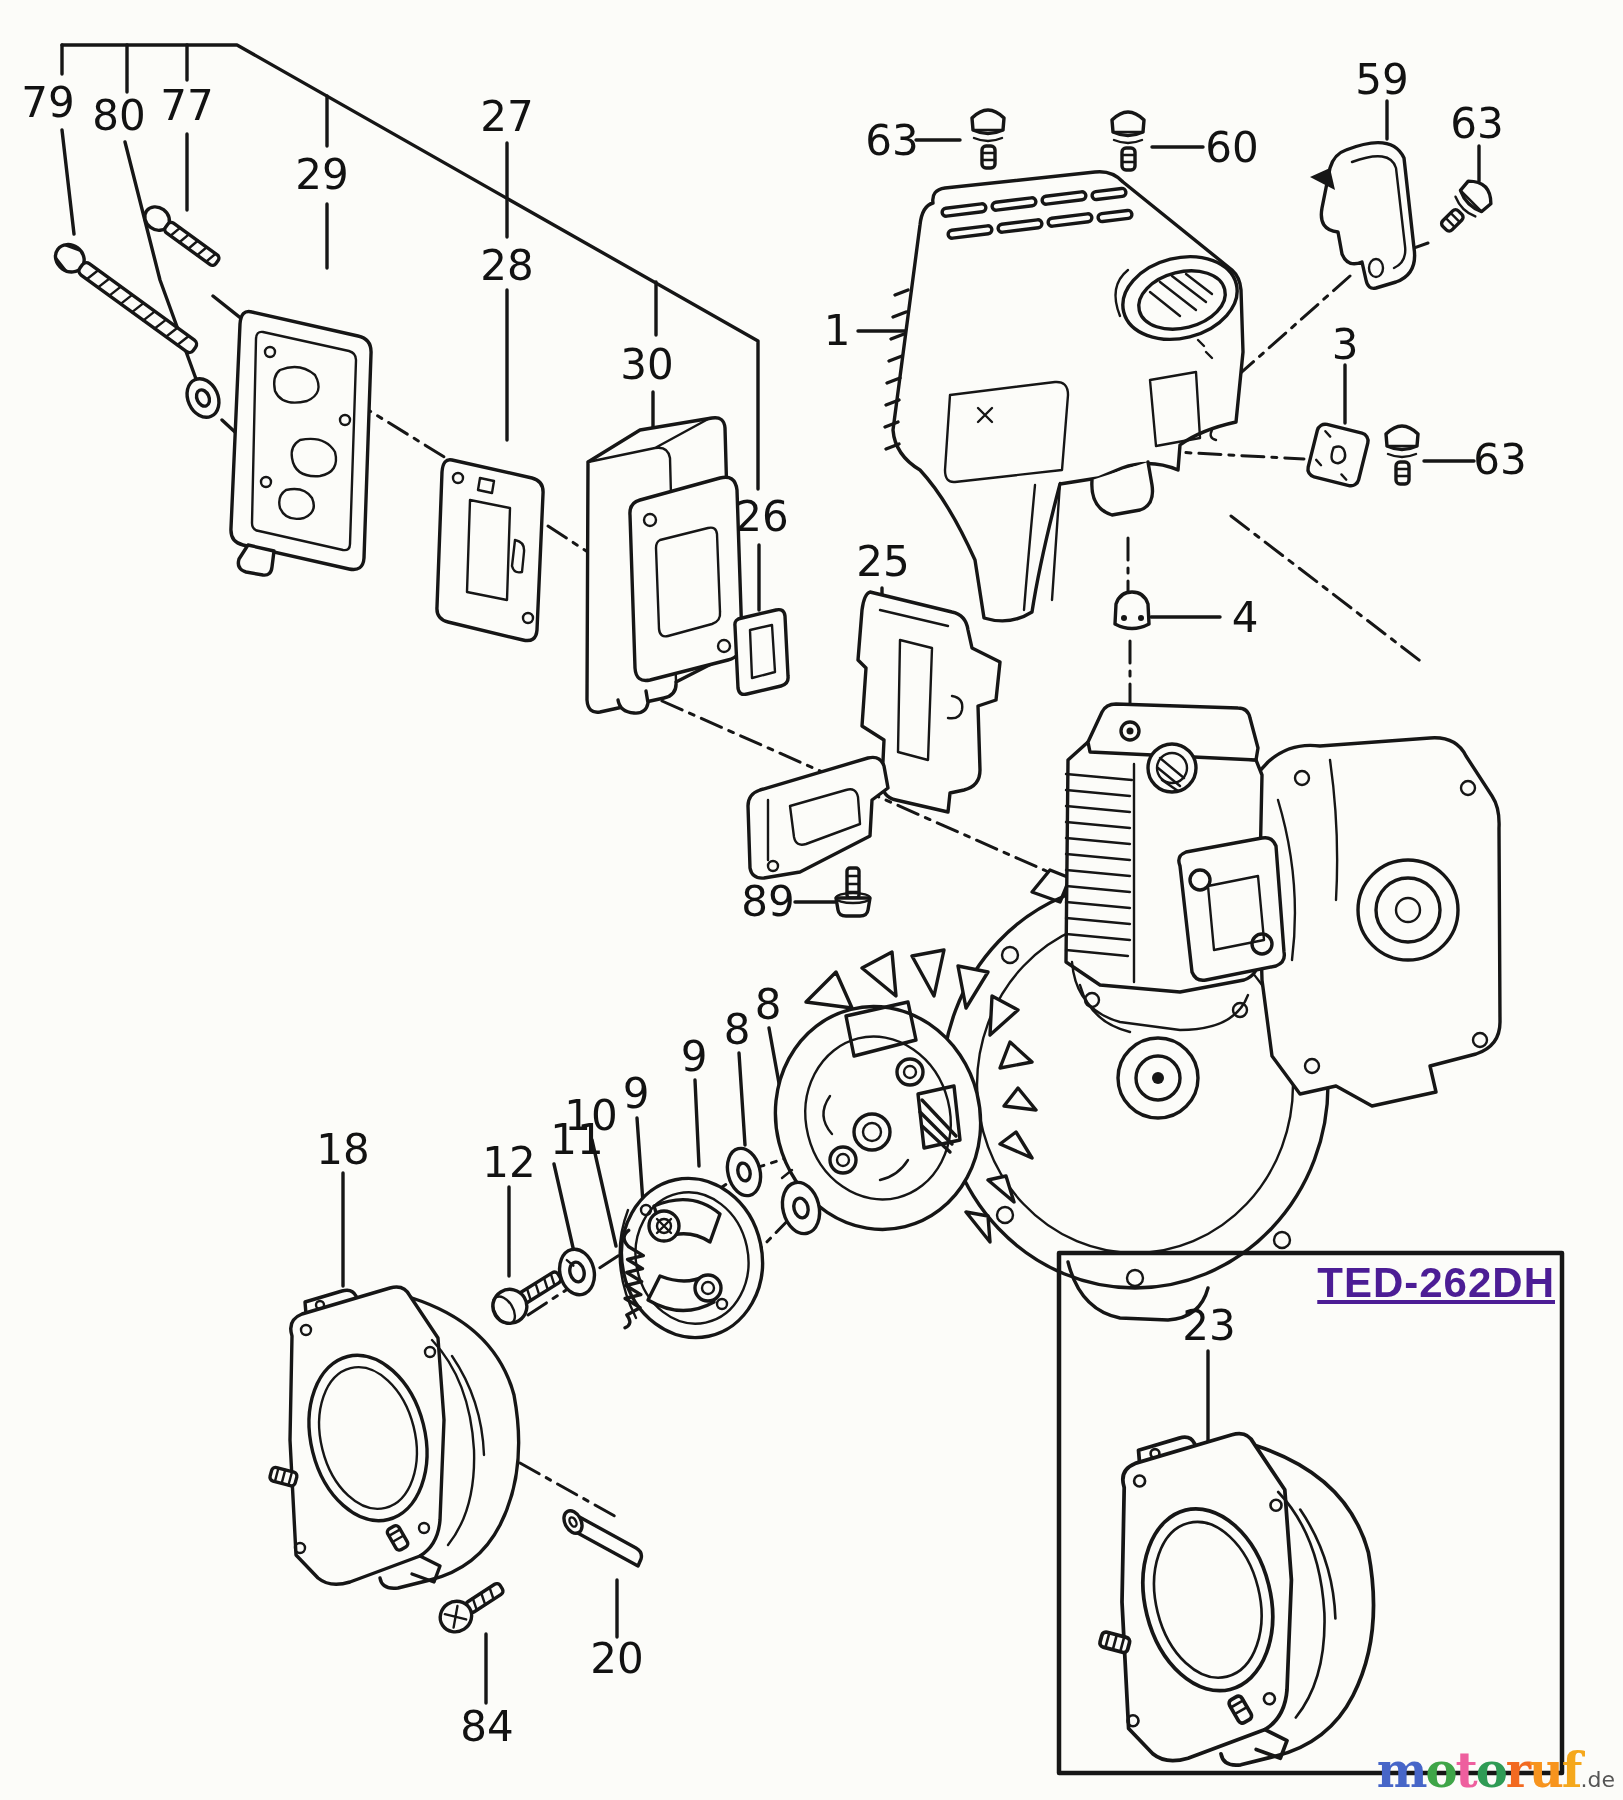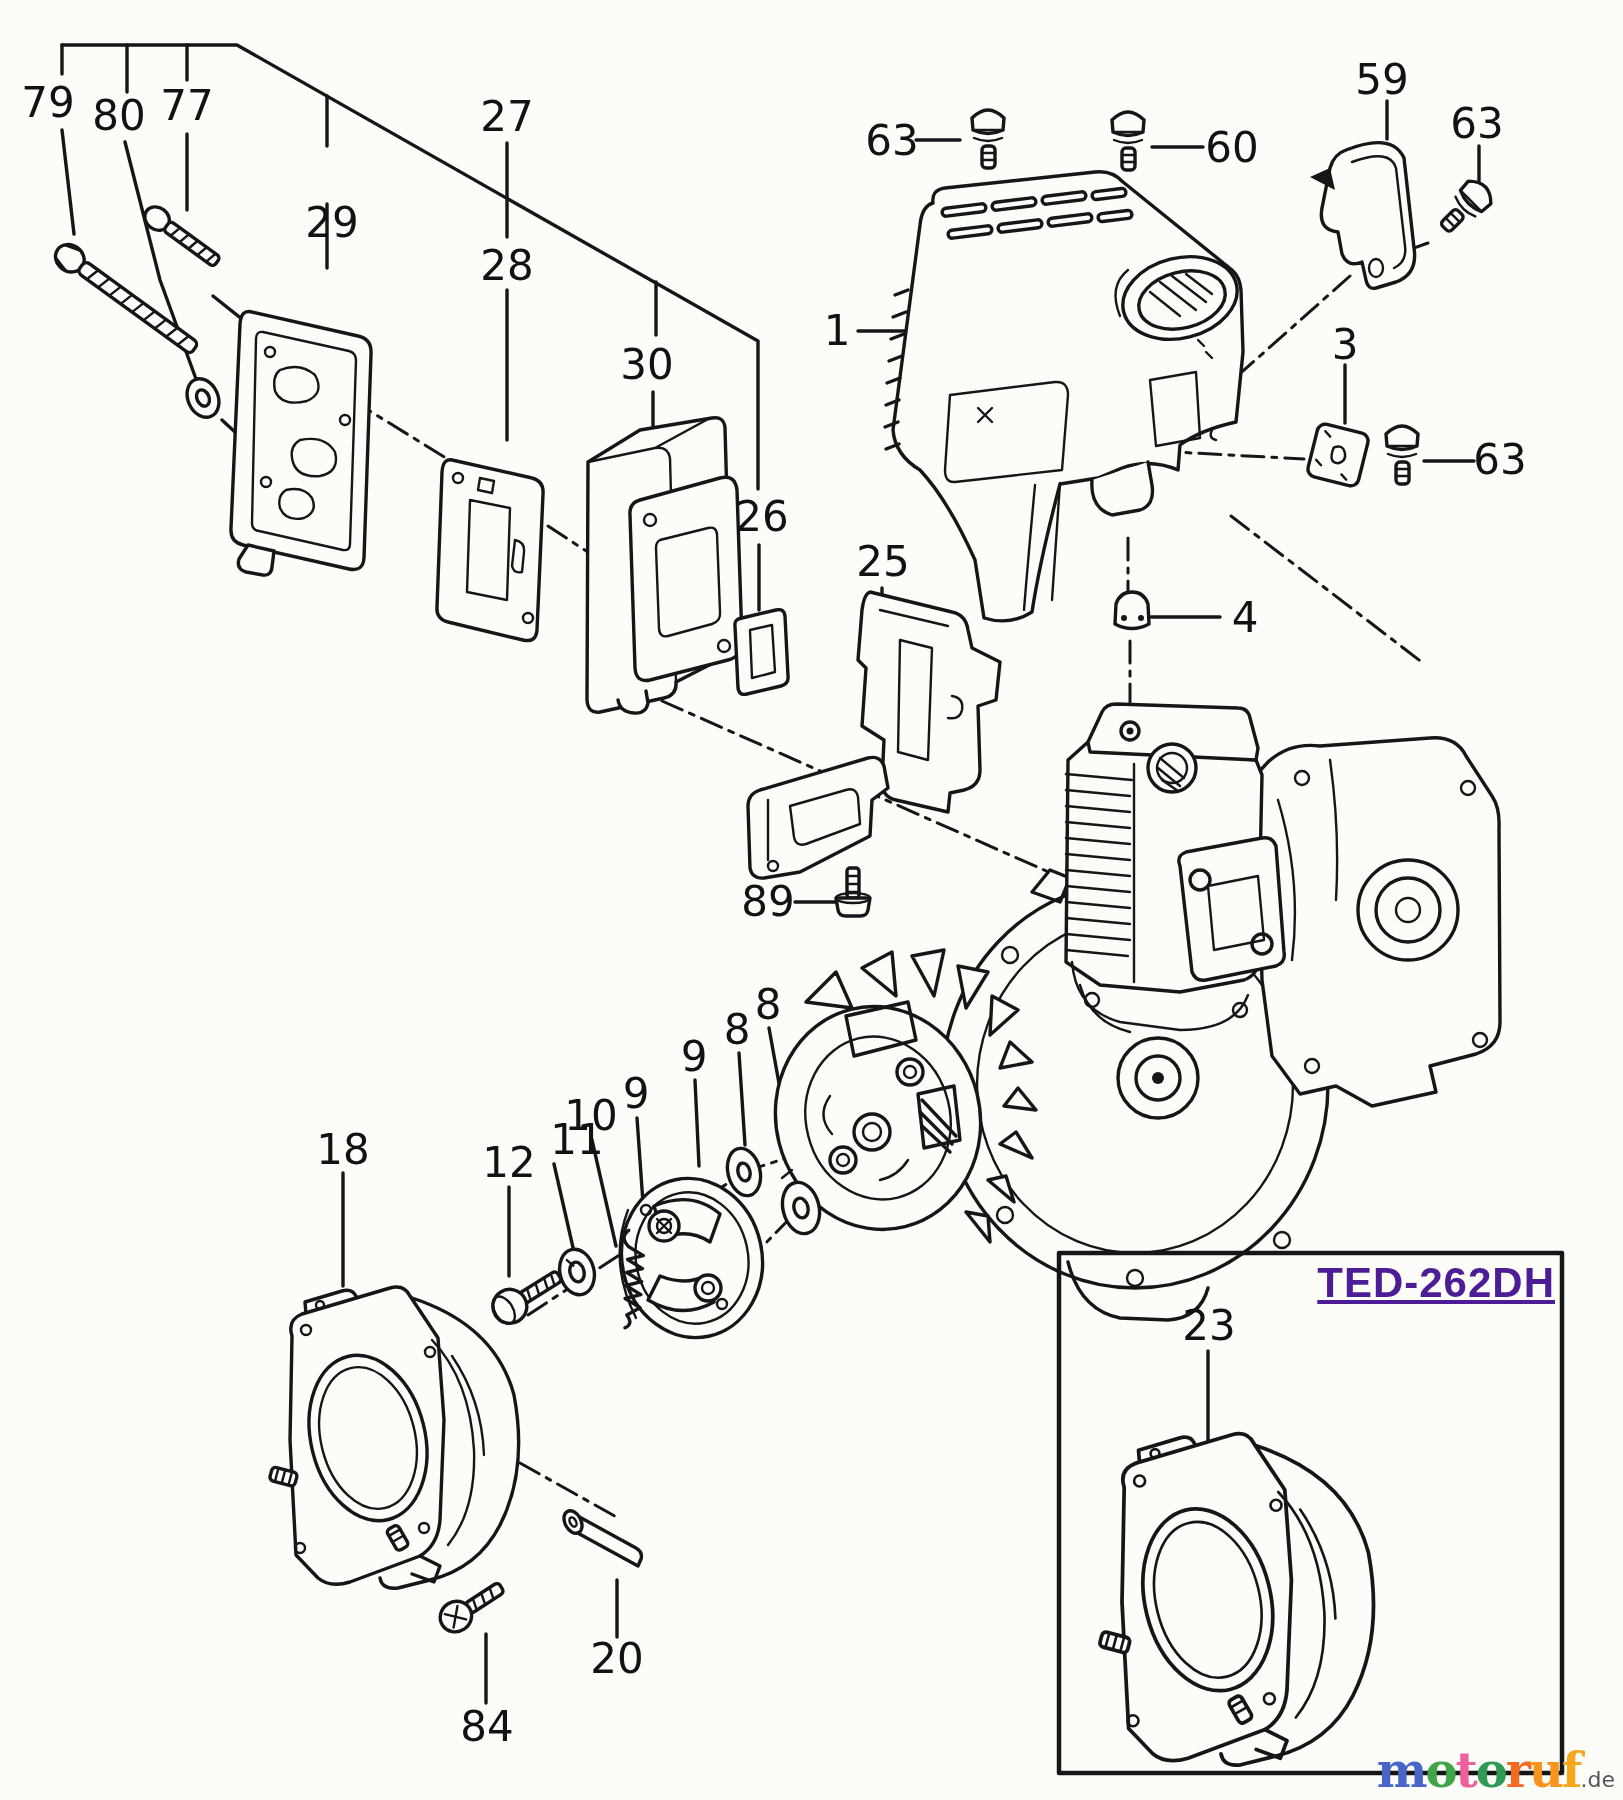--- a/index.html
+++ b/index.html
@@ -327,21 +327,21 @@
   <g>
     <rect class="box" x="1059" y="1253" width="503" height="520"></rect>
     <use href="#fanhousing" transform="translate(803,18) scale(1.1)"></use>
   </g>
 </svg>
 
 <div id="labels">
       <div class="part-label" style="left: 48px; top: 103px;">79</div>
       <div class="part-label" style="left: 119px; top: 116px;">80</div>
       <div class="part-label" style="left: 187px; top: 106px; text-align: center;">77</div>
-      <div class="part-label" style="left: 332px; top: 175px; margin-top: 48px;">29</div>
+      <div class="part-label" style="left: 322px; top: 175px;">29</div>
       <div class="part-label" style="left: 507px; top: 117px;">27</div>
       <div class="part-label" style="left: 507px; top: 266px;">28</div>
       <div class="part-label" style="left: 647px; top: 365px;">30</div>
       <div class="part-label" style="left: 762px; top: 517px;">26</div>
       <div class="part-label" style="left: 883px; top: 562px;">25</div>
       <div class="part-label" style="left: 837px; top: 331px;">1</div>
       <div class="part-label" style="left: 892px; top: 141px;">63</div>
       <div class="part-label" style="left: 1232px; top: 148px;">60</div>
       <div class="part-label" style="left: 1382px; top: 80px;">59</div>
       <div class="part-label" style="left: 1477px; top: 124px;">63</div>

